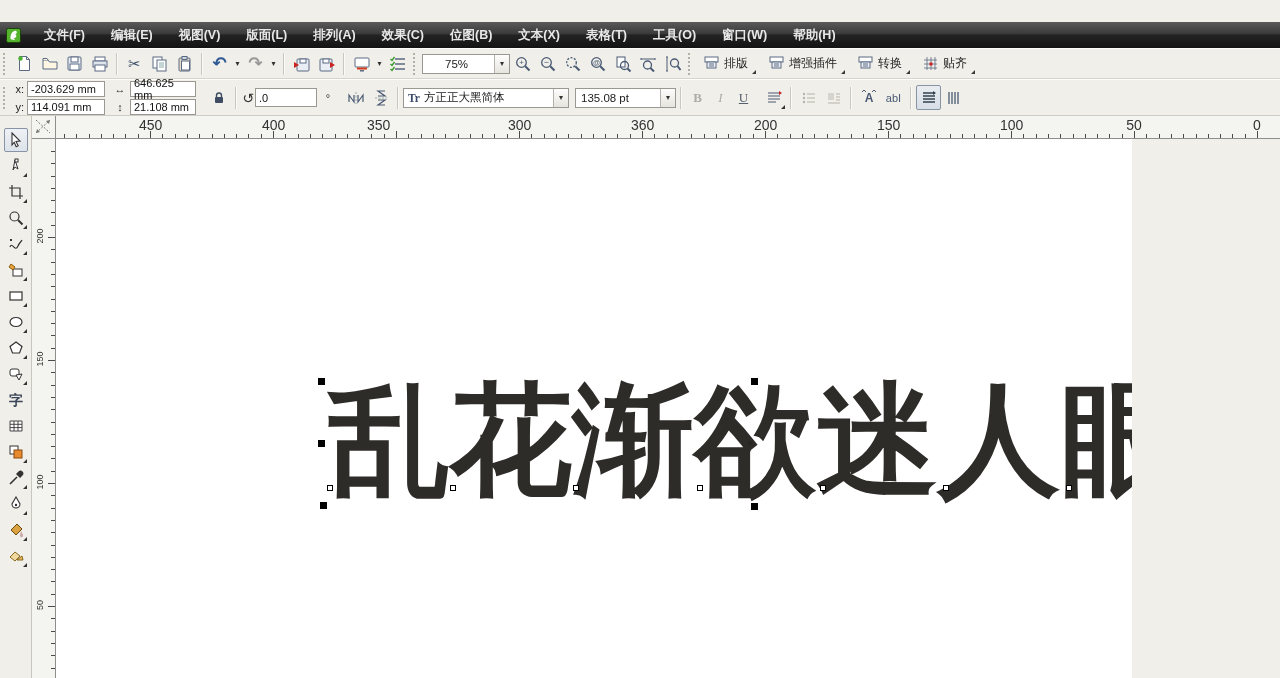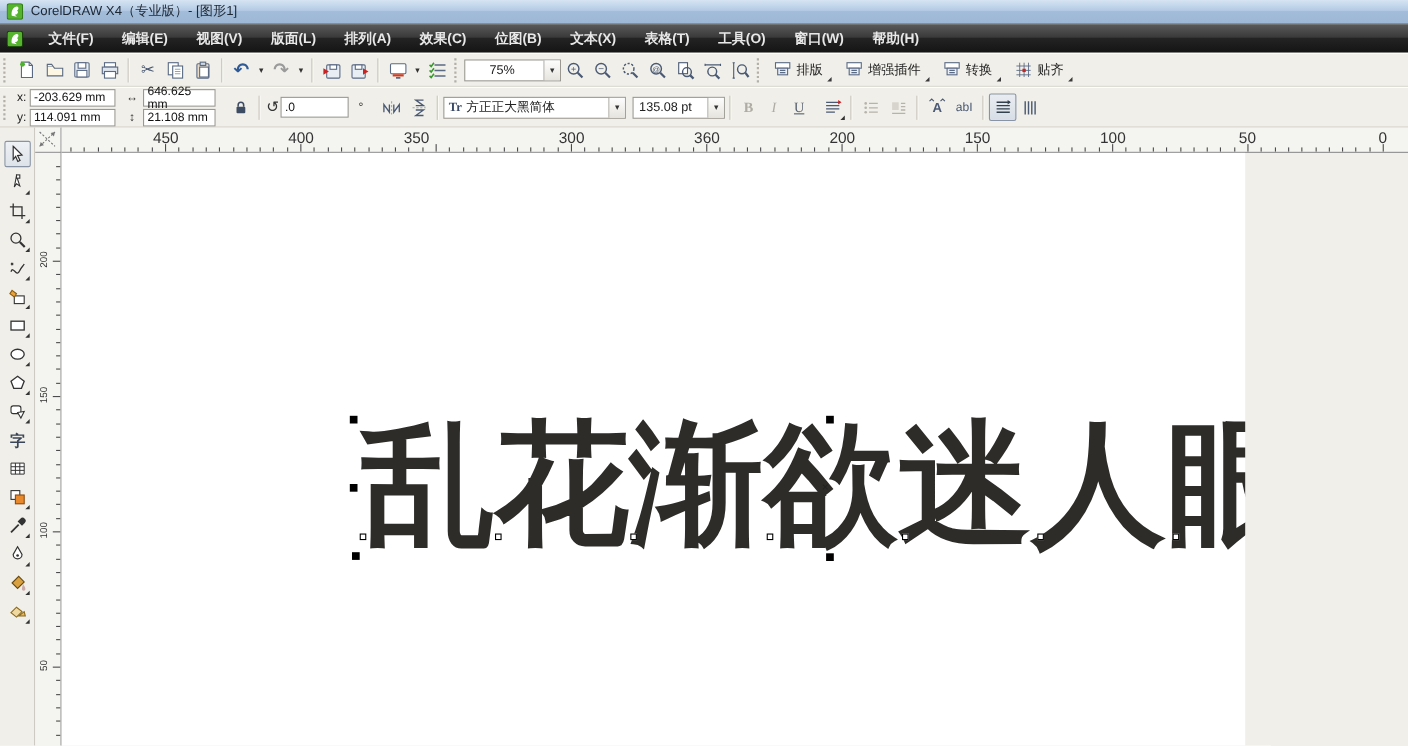--- a/index.html
+++ b/index.html
@@ -94,27 +94,20 @@
     font-family:"Liberation Sans","DejaVu Sans",sans-serif; }
   .handle { position:absolute; width:7px; height:7px; background:#000; }
   .charnode { position:absolute; width:6px; height:6px; background:#fff; border:1px solid #000; }
   .center-mark { position:absolute; font-size:11px; color:#222; line-height:1; }
 </style>
 </head>
 <body>
 
 <div id="app">
 
-  <div class="titlebar">
-    <svg class="logo" viewBox="0 0 16 16">
-      <rect x="0.5" y="0.5" width="15" height="15" rx="2" fill="#55b32e" stroke="#2f7a16"></rect>
-      <path d="M5 12 C4 7 7 3 10 3 C12 3 12 6 10 7 C12 8 11 11 8 11 L10 13 Z" fill="#fff"></path>
-    </svg>
-    <span class="title">CorelDRAW X4（专业版）- [图形1]</span>
-  </div>
 
   <div class="menubar">
     <svg class="logo" viewBox="0 0 16 16">
       <rect x="0.5" y="0.5" width="15" height="15" rx="2" fill="#55b32e" stroke="#173d0b"></rect>
       <path d="M5 12 C4 7 7 3 10 3 C12 3 12 6 10 7 C12 8 11 11 8 11 L10 13 Z" fill="#fff"></path>
     </svg>
     <div id="menu-items" style="display: flex;">
         <div class="menu-item">文件(F)</div>
         <div class="menu-item">编辑(E)</div>
         <div class="menu-item">视图(V)</div>
@@ -374,21 +367,21 @@
         </svg>
     </div>
 
     <div class="sep"></div>
 
     <div class="combo" style="width:166px;">
       <span style="padding:0 4px; font-family:'Liberation Serif',serif; font-weight:bold; color:#3a4a66;">Tr</span>
       <span>方正正大黑简体</span>
       <span class="cdd">▾</span>
     </div>
-    <div class="combo" style="width:84px; margin-left:6px;">
+    <div class="combo" style="width:101px; margin-left:6px;">
       <span style="padding-left:5px;">135.08 pt</span>
       <span class="cdd">▾</span>
     </div>
 
     <div class="sep"></div>
 
     <div class="letter-btn b disabled">B</div>
     <div class="letter-btn i disabled">I</div>
     <div class="letter-btn u">U</div>
 

